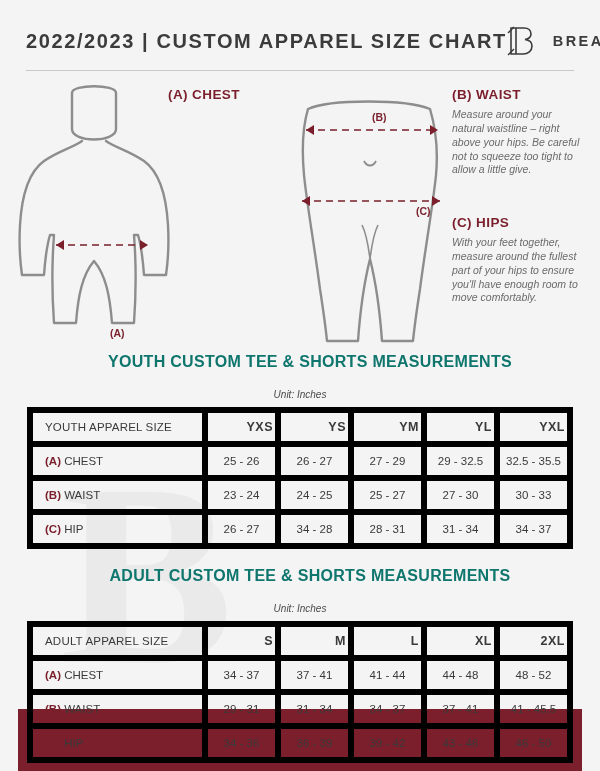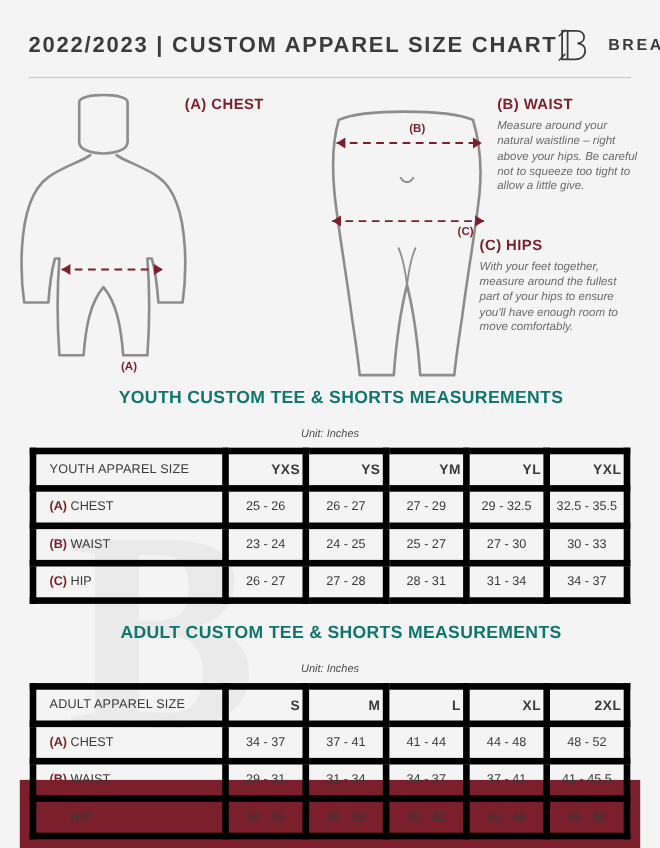--- a/index.html
+++ b/index.html
@@ -94,21 +94,21 @@
     margin-bottom: 6px;
   }
   .callout-body {
     color: #6b6b6b;
     font-style: italic;
     font-size: 10.5px;
     line-height: 1.32;
   }
   .callout-chest { left: 168px; top: 12px; width: 122px; }
   .callout-waist { left: 452px; top: 12px; width: 130px; }
-  .callout-hips  { left: 436px; top: 140px; width: 134px; }
+  .callout-hips  { left: 452px; top: 140px; width: 134px; }
 
   
   .section {
     margin-top: 6px;
   }
   .table-title {
     text-align: center;
     font-size: 16px;
     font-weight: bold;
     color: #0f766e;
@@ -323,21 +323,21 @@
             <td>25 - 27</td>
             <td>27 - 30</td>
             <td>30 - 33</td>
           </tr>
           <tr>
             <td class="rowhead">
               <span class="tag">(C)</span>
               <span>HIP</span>
             </td>
             <td>26 - 27</td>
-            <td>27 - 28</td>
+            <td>34 - 28</td>
             <td>28 - 31</td>
             <td>31 - 34</td>
             <td>34 - 37</td>
           </tr>
         </tbody>
       </table>
     </div>
 
     <div class="section" style="margin-top:18px;">
       <div class="table-title">ADULT CUSTOM TEE &amp; SHORTS MEASUREMENTS</div>

